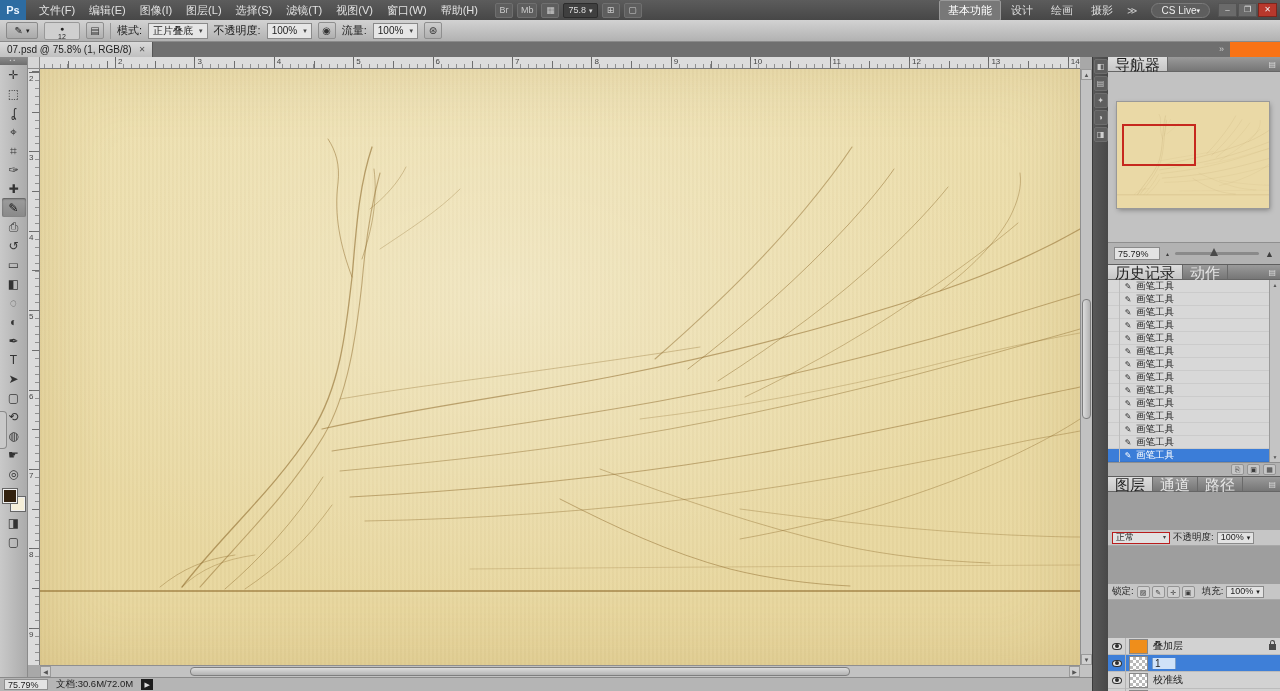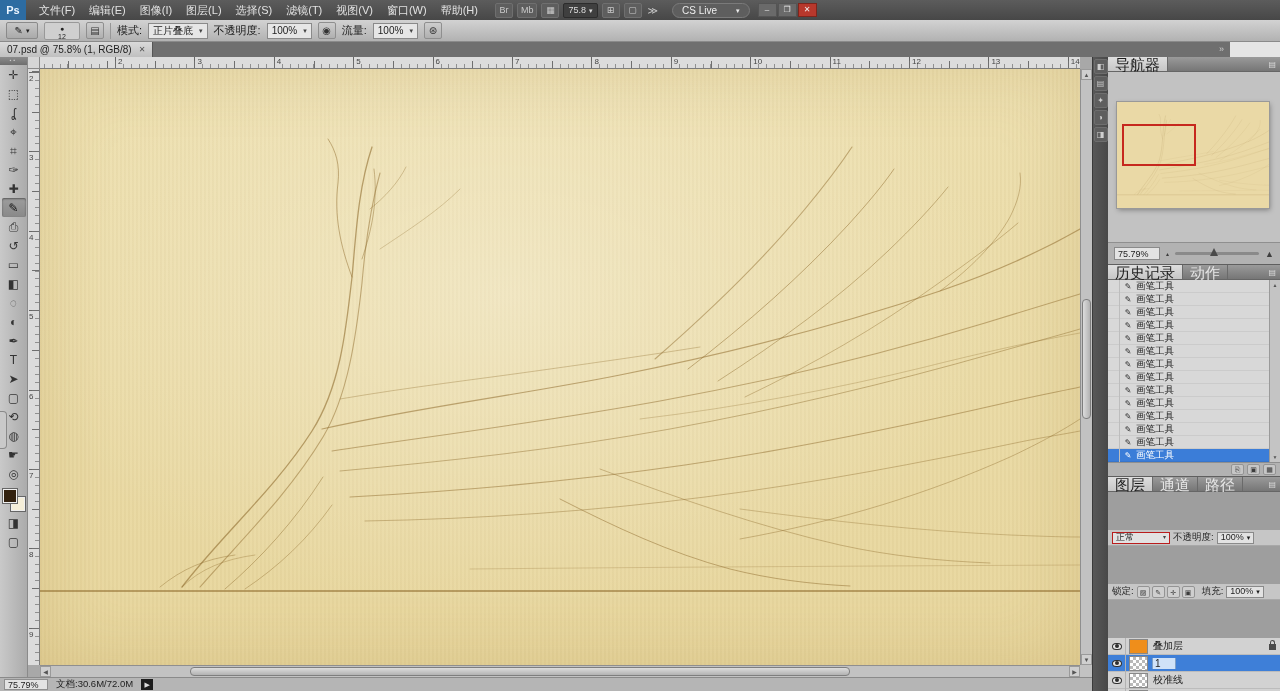--- a/index.html
+++ b/index.html
@@ -1,36 +1,36 @@
 <!DOCTYPE html>
 <html><head>
 <meta charset="utf-8">
 <style>
   * { margin:0; padding:0; box-sizing:border-box; }
   html,body { width:1280px; height:691px; overflow:hidden; font-family:"Liberation Sans","DejaVu Sans",sans-serif; }
-  #app { position:relative; width:1280px; height:691px; background:#e5e5e5; }
+  #app { position:relative; width:1280px; height:691px; background:#f97316; }
 
   
   .menubar { position:absolute; left:0; top:0; width:1280px; height:20px;
     background:linear-gradient(#5c5c5c,#474747); display:flex; align-items:center; color:#ddd; }
   .ps-logo { width:26px; height:20px; background:#2d6ca2; color:#eaf4ff; font-weight:bold;
     font-size:11px; text-align:center; line-height:20px; }
   .menus { display:flex; height:20px; margin-left:6px; }
   .menu-item { padding:0 7px; font-size:11px; line-height:20px; color:#e2e2e2; cursor:default; }
   .appbar { display:flex; align-items:center; gap:4px; margin-left:10px; }
   .ab-btn { height:15px; min-width:18px; padding:0 3px; background:#5e5e5e; border:1px solid #6f6f6f;
     border-radius:2px; color:#c9c9c9; font-size:9px; line-height:13px; text-align:center; }
   .ab-zoom { background:#3f3f3f; border:1px solid #2c2c2c; color:#ddd; font-size:9px; height:15px;
     line-height:13px; padding:0 4px; border-radius:2px; display:flex; gap:3px; }
   .workspaces { display:flex; align-items:center; gap:2px; margin-left:auto; }
   .ws { padding:2px 8px; font-size:11px; color:#ddd; }
   .ws.active { background:#787878; border:1px solid #9a9a9a; border-radius:2px; color:#fff; }
   .ws-overflow { padding:0 6px; font-size:10px; color:#ccc; }
   .cslive { background:#5e5e5e; border:1px solid #7a7a7a; border-radius:8px; padding:0 9px; font-size:10px;
-    color:#eee; height:15px; line-height:13px; display:flex; gap:19px; margin:0 8px;text-align:center; }
+    color:#eee; height:15px; line-height:13px; display:flex; gap:0; margin:0 8px;text-align:center; }
   .winctl { display:flex; gap:1px; margin-right:3px; }
   .wbtn { width:19px; height:14px; background:#6a6a6a; border:1px solid #555; font-size:8px;
     line-height:12px; text-align:center; color:#eee; }
   .wbtn.close { background:#b8382c; border-color:#7e251c; }
 
   
   .optionsbar { position:absolute; left:0; top:20px; width:1280px; height:22px;
     background:linear-gradient(#d2d2d2,#b2b2b2); border-bottom:1px solid #8a8a8a;
     display:flex; align-items:center; gap:6px; padding:0 6px; font-size:11px; color:#222; }
   .opt-tool { width:32px; height:17px; background:linear-gradient(#c6c6c6,#aaa); border:1px solid #8a8a8a;
@@ -237,20 +237,26 @@
       <div class="ab-btn">Br</div>
       <div class="ab-btn">Mb</div>
       <div class="ab-btn">▦</div>
       <div class="ab-zoom">
         <span>75.8</span>
         <span class="caret">▾</span>
       </div>
       <div class="ab-btn">⊞</div>
       <div class="ab-btn">▢</div>
     </div>
+    <div class="workspaces" id="workspaces">
+        <div class="ws active">基本功能</div>
+        <div class="ws">设计</div>
+        <div class="ws">绘画</div>
+        <div class="ws">摄影</div>
+      </div>
     <div class="ws-overflow">≫</div>
     <div class="cslive">
       <span>CS Live</span>
       <span class="caret">▾</span>
     </div>
     <div class="winctl" id="winctl">
         <div class="wbtn minimize">–</div>
         <div class="wbtn restore">❐</div>
         <div class="wbtn close">✕</div>
       </div>

